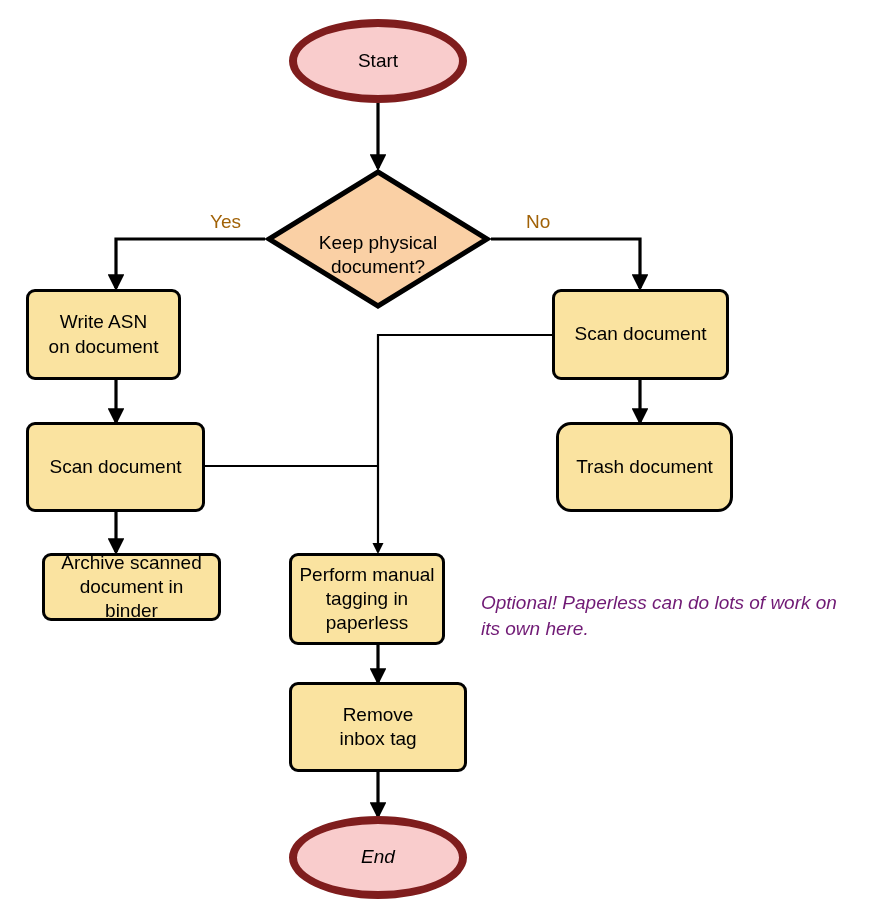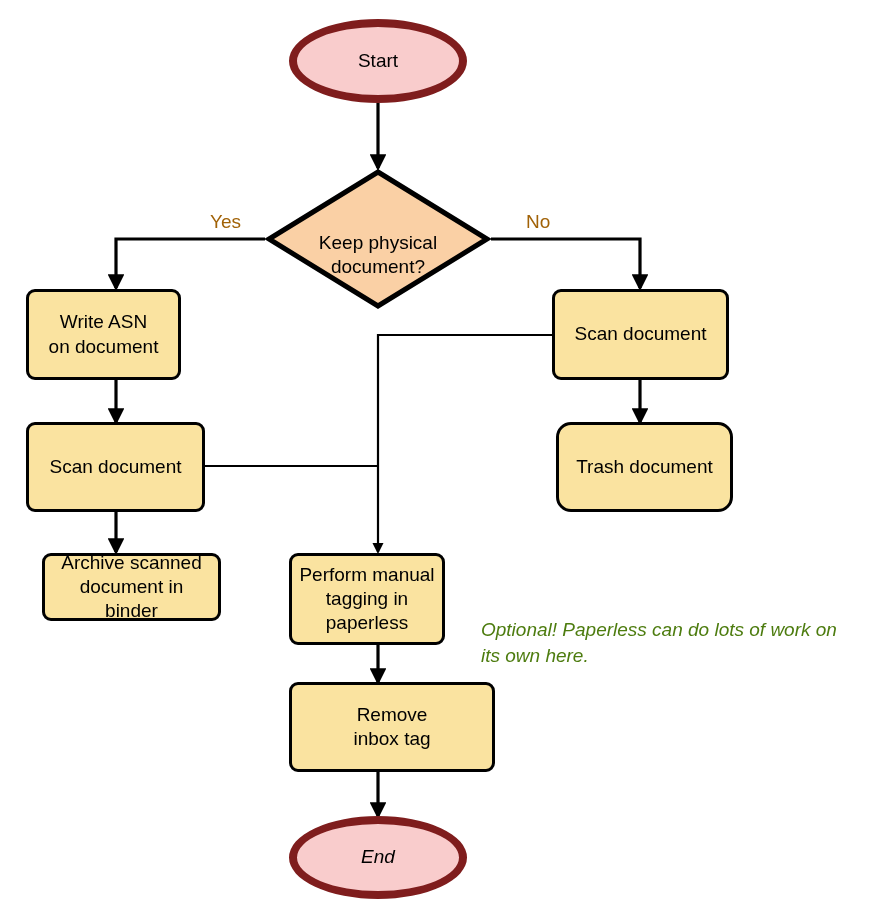--- a/index.html
+++ b/index.html
@@ -52,24 +52,23 @@
     position: absolute;
     font-size: 19px;
     color: #a16207;
     background: transparent;
     white-space: nowrap;
   }
   .annotation {
     position: absolute;
     font-size: 19px;
     font-style: italic;
-    color: #4d7c0f;
+    color: #701a75;
     line-height: 1.35;
     white-space: pre-line;
-    margin-top: 27px;
   }
 </style>
 </head>
 <body>
 
 <div id="canvas">
 
   <svg id="edges" viewBox="0 0 888 907" width="888" height="907" aria-hidden="true">
     <defs>
       <marker id="arrow" viewBox="0 0 10 10" refX="8.2" refY="5" markerWidth="5.2" markerHeight="5.2" orient="auto-start-reverse">
@@ -147,21 +146,21 @@
 
   <div class="node node-box" style="left:289px; top:553px; width:156px; height:92px;">
     <span>Perform manual
 tagging in
 paperless</span>
   </div>
 
   <div class="annotation" style="left:481px; top:590px; width:400px;">Optional! Paperless can do lots of work on
 its own here.</div>
 
-  <div class="node node-box" style="left:289px; top:682px; width:206px; height:90px;">
+  <div class="node node-box" style="left:289px; top:682px; width:178px; height:90px;">
     <span>Remove
 inbox tag</span>
   </div>
 
   <div class="node node-terminal" style="left:289px; top:816px; width:178px; height:83px;font-style:italic;">
     <span>End</span>
   </div>
 
 </div>
 

